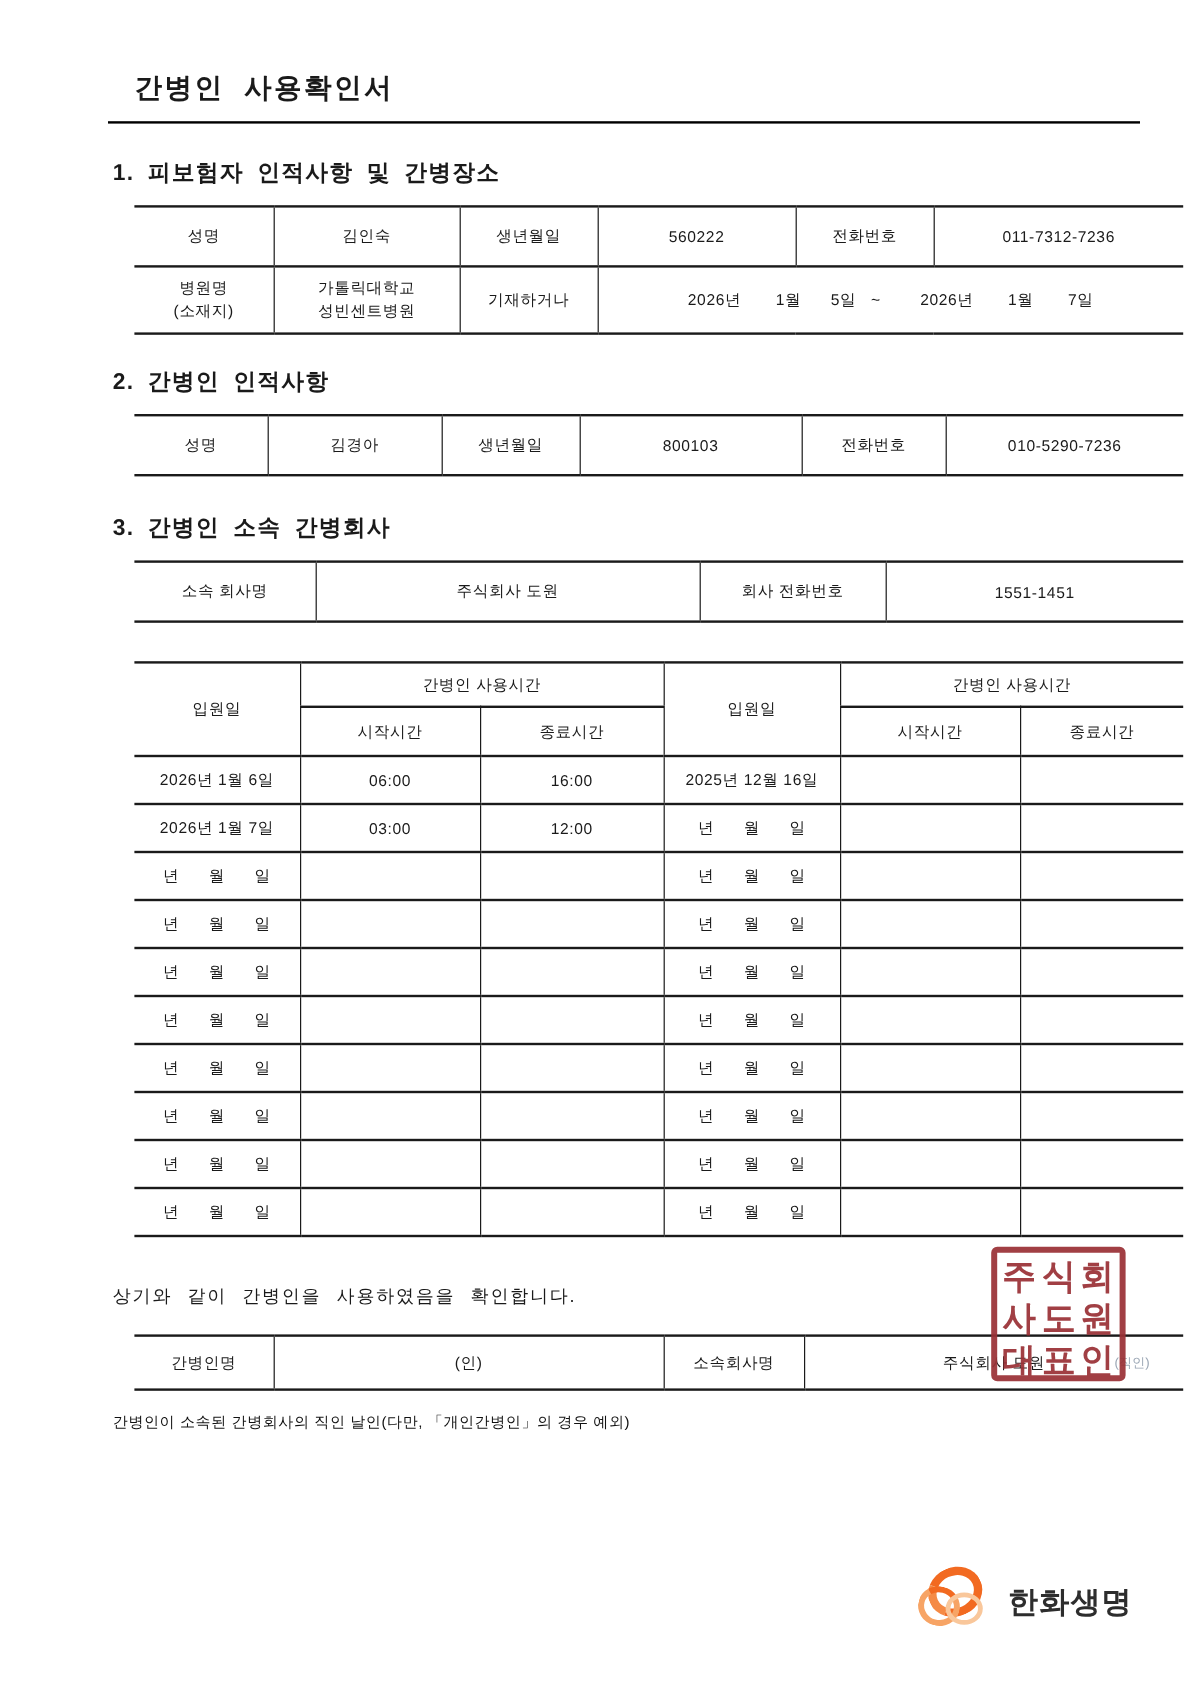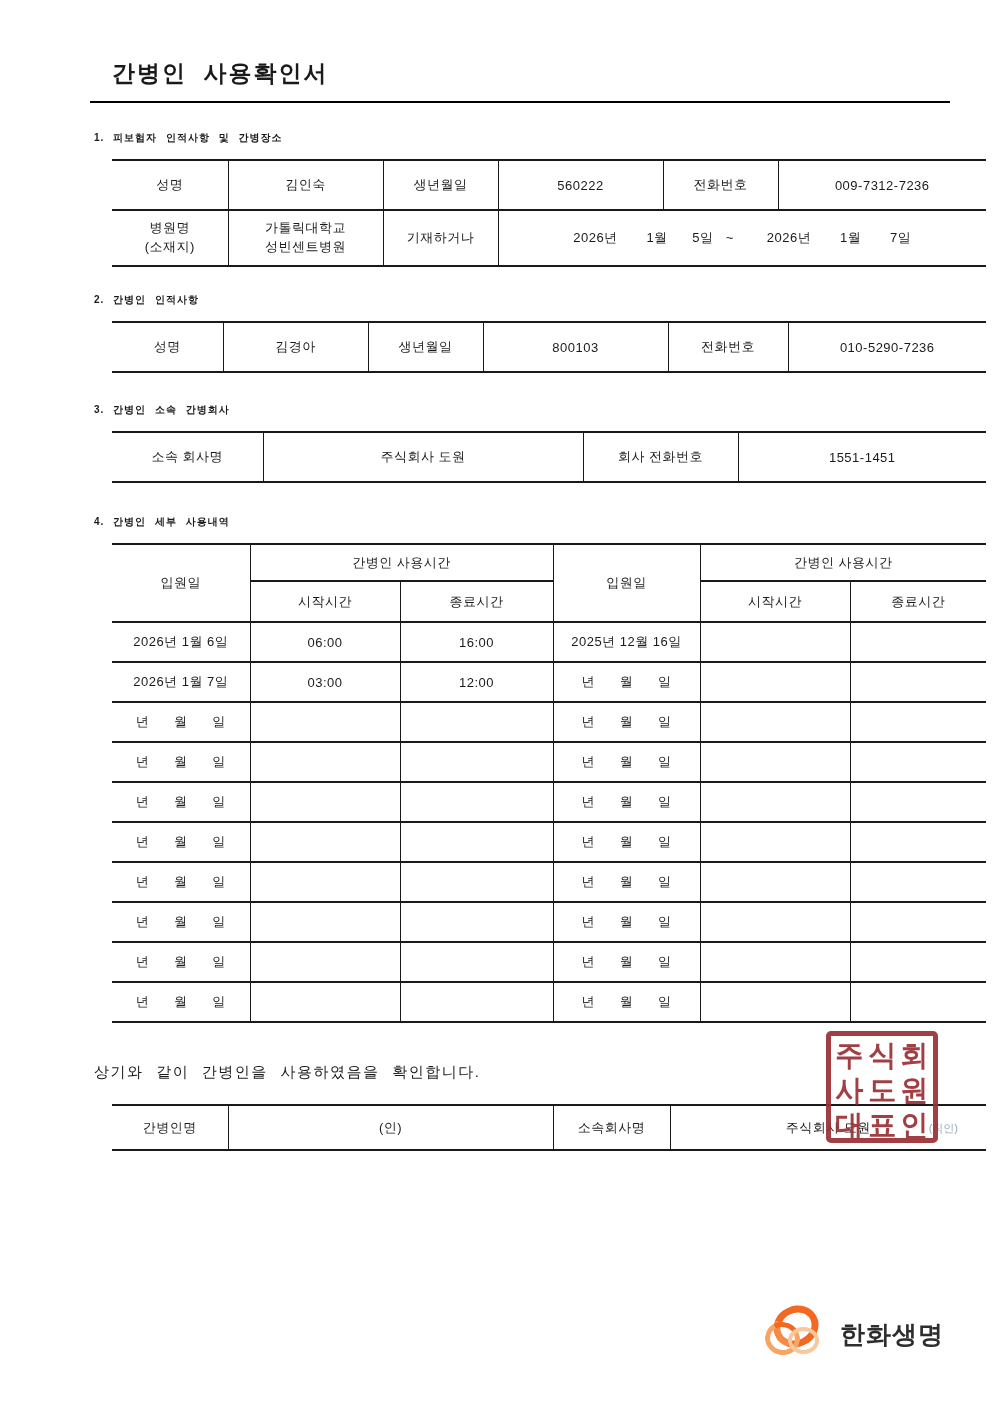--- a/index.html
+++ b/index.html
@@ -4,21 +4,21 @@
 <style>
   * { margin:0; padding:0; box-sizing:border-box; }
   html,body { background:#ffffff; }
   body { font-family:"Liberation Sans","DejaVu Sans",sans-serif; color:#1a1a1a; }
   .page { position:relative; width:992px; height:1403px; background:#fff; overflow:hidden;padding-left:48px; }
   .inner { padding:52px 42px 0 42px; }
 
   .doc-title { font-size:23px; font-weight:bold; letter-spacing:2px; word-spacing:8px; margin:6px 0 12px 22px; }
   .title-rule { border-top:2px solid #000; height:0; margin-bottom:28px; }
 
-  .sec-heading { font-size:10px; letter-spacing:1px; word-spacing:5px; margin:0 0 14px 4px; }
+  .sec-heading { font-size:19px; letter-spacing:1px; word-spacing:5px; margin:0 0 14px 4px; }
 
   table { width:874px; margin:0 0 0 22px; border-collapse:collapse; table-layout:fixed;
           border-top:2px solid #000; border-bottom:2px solid #000;
           border-left:hidden; border-right:hidden; font-size:13px; }
   td { border:solid #1a1a1a; border-width:2px 1px; text-align:center; vertical-align:middle;
        padding:2px 4px; letter-spacing:0.5px; }
   thead td { border-bottom-width:2px; }
   .pre { white-space:pre; }
   .h50 td { height:50px; }
   .h56 td { height:56px; }
@@ -77,21 +77,21 @@
           <col style="width:115px">
           <col style="width:208px">
         </colgroup>
       <tbody>
         <tr class="h50">
           <td>성명</td>
           <td>김인숙</td>
           <td>생년월일</td>
           <td>560222</td>
           <td>전화번호</td>
-          <td>009-7312-7236</td>
+          <td>011-7312-7236</td>
         </tr>
         <tr class="h56">
           <td class="two-line">
             <div>병원명</div>
             <div>(소재지)</div>
           </td>
           <td class="two-line">
             <div>가톨릭대학교</div>
             <div>성빈센트병원</div>
           </td>
@@ -137,21 +137,20 @@
         <tr class="h50">
           <td>소속 회사명</td>
           <td>주식회사 도원</td>
           <td>회사 전화번호</td>
           <td>1551-1451</td>
         </tr>
       </tbody>
     </table>
 
     <div class="gap32"></div>
-    <h2 class="sec-heading">4. 간병인 세부 사용내역</h2>
     <table class="usage-table">
       <colgroup>
           <col style="width:138px">
           <col style="width:150px">
           <col style="width:153px">
           <col style="width:147px">
           <col style="width:150px">
           <col style="width:136px">
         </colgroup>
       <thead>
@@ -284,20 +283,21 @@
             <td class="seal-cell">
               <span>주식회사 도원</span>
               <span class="behind-seal">(직인)</span>
             </td>
           </tr>
         </tbody>
       </table>
     </div>
 
     <div class="footnotes">
+      <div>간병인이 소속된 간병회사의 직인 날인(다만, 「개인간병인」의 경우 예외)</div>
     </div>
 
   </div>
 
   <div class="logo">
     <div class="logo-mark">
       <div class="logo-ring1"></div>
       <div class="logo-ring2"></div>
       <div class="logo-ring3"></div>
     </div>

